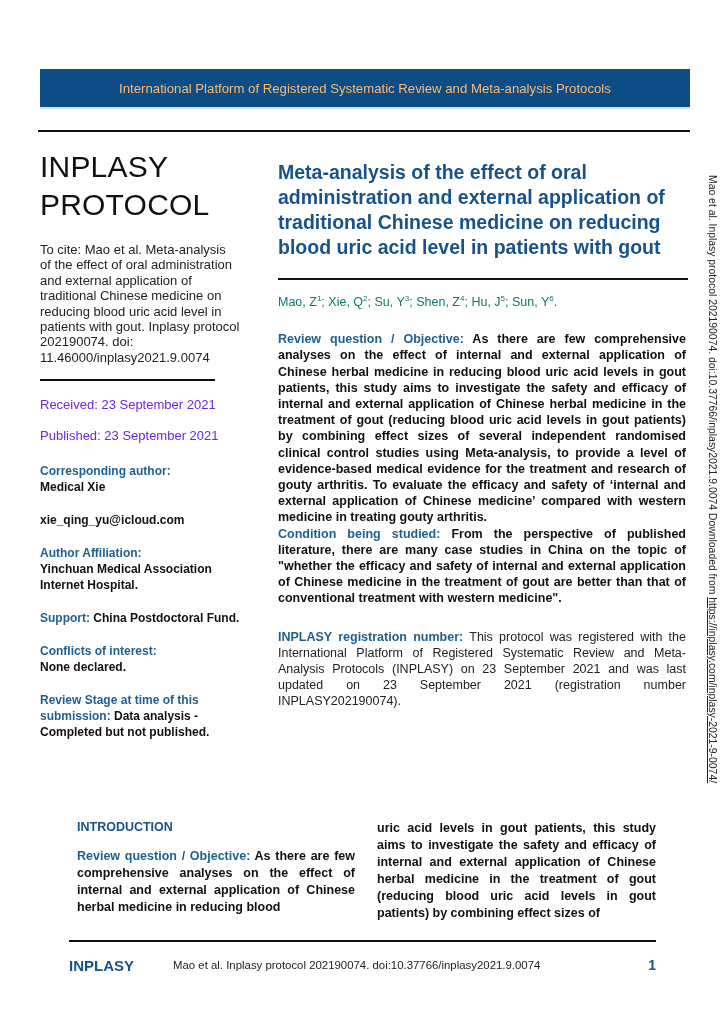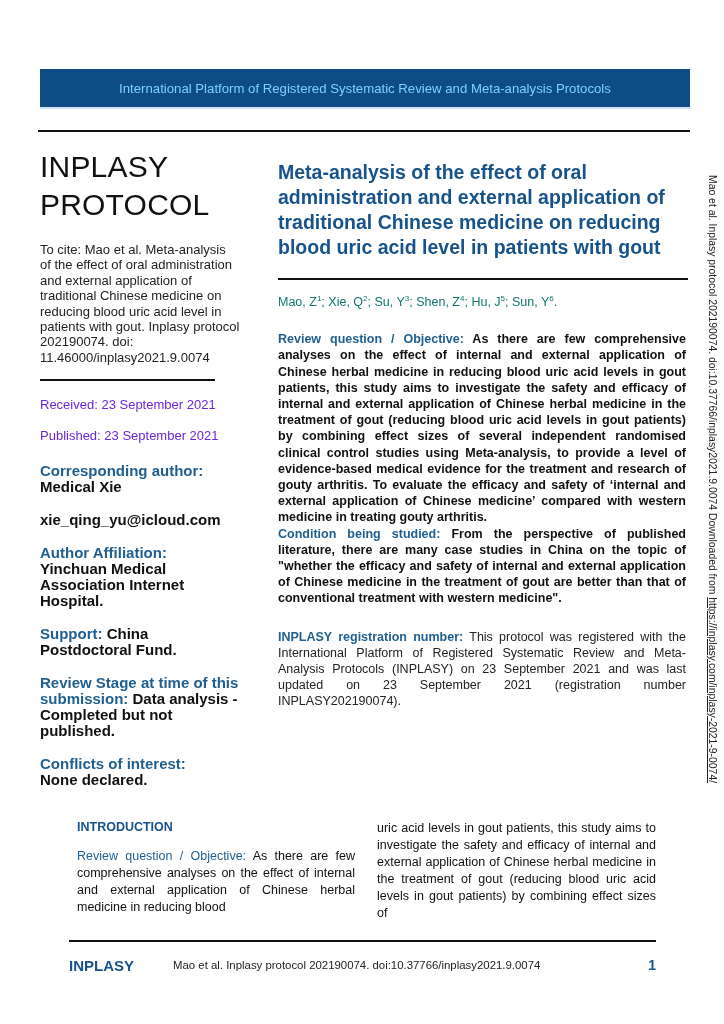--- a/index.html
+++ b/index.html
@@ -2,34 +2,34 @@
 <html><head>
 <meta charset="utf-8">
 <style>
   html, body { margin: 0; padding: 0; background: #ffffff; }
   body {
     width: 724px; height: 1024px; position: relative; overflow: hidden;
     font-family: "Liberation Sans", sans-serif; color: #111;
   }
   .banner {
     position: absolute; left: 40px; top: 69px; width: 650px; height: 38px;
-    background: #0d4c84; color: #7dd3fc; font-size: 13.2px;
+    background: #0d4c84; color: #fdba74; font-size: 13.2px;
     display: flex; align-items: center; justify-content: center;
     border-bottom: 2px solid #cfe2f3;
   }
   .rule-top { position: absolute; left: 38px; top: 130px; width: 652px; height: 2px; background: #111; }
 
   
   .left { position: absolute; left: 40px; top: 148px; width: 200px; }
   .proto-title { font-size: 30px; line-height: 38px; color: #111; margin: 0; font-weight: normal; letter-spacing: 0.2px; }
   .cite { font-size: 13px; line-height: 15.4px; margin-top: 18px; color: #222; }
   .rule-left { width: 175px; height: 2px; background: #111; margin-top: 14px; }
   .dates { margin-top: 16px; font-size: 13px; color: #6d28d9; }
   .dates div { margin-bottom: 16px; }
-  .meta { margin-top: 20px; font-size: 15px; line-height: 16px; font-weight: bold; }
+  .meta { margin-top: 20px; font-size: 12px; line-height: 16px; font-weight: bold; }
   .meta .blk { margin-bottom: 17px; }
   .lbl { color: #1f5f8f; }
 
   
   .right { position: absolute; left: 278px; top: 160px; width: 408px; }
   .title {
     font-size: 19.5px; line-height: 25px; font-weight: bold; color: #17538a; margin: 0;
   }
   .rule-title { width: 410px; height: 2px; background: #111; margin-top: 18px; }
   .authors { font-size: 12.5px; margin-top: 14px; color: #0f766e; }
@@ -40,21 +40,21 @@
   }
   .reg {
     margin-top: 22px; font-size: 12.5px; line-height: 16px; text-align: justify; color: #222;
   }
   .reg .lbl { font-weight: bold; }
 
   
   .intro-l { position: absolute; left: 77px; top: 820px; width: 278px; }
   .intro-r { position: absolute; left: 377px; top: 820px; width: 279px; }
   .intro-head { font-size: 12.5px; font-weight: bold; color: #17538a; margin-bottom: 14px; }
-  .intro-text { font-size: 12.5px; line-height: 17px; font-weight: normal; text-align: justify; }
+  .intro-text { font-size: 12.5px; line-height: 17px; font-weight: bold; text-align: justify; }
 
   .rule-foot { position: absolute; left: 69px; top: 940px; width: 587px; height: 2px; background: #111; }
   .footer { position: absolute; left: 69px; top: 954px; width: 587px; height: 22px; display: flex; align-items: center; }
   .foot-brand { font-size: 15px; font-weight: bold; color: #17538a; width: 104px; }
   .foot-cite { font-size: 11.4px; color: #222; flex: 1; }
   .foot-page { font-size: 14px; font-weight: bold; color: #17538a; }
 
   .side {
     position: absolute; left: 718px; top: 175px;
     transform-origin: 0 0; transform: rotate(90deg);
@@ -88,25 +88,25 @@
     </div>
     <div class="blk">xie_qing_yu@icloud.com</div>
     <div class="blk">
       <span class="lbl">Author Affiliation:</span><br>
       <span>Yinchuan Medical Association Internet Hospital.</span>
     </div>
     <div class="blk">
       <span class="lbl">Support:</span><span> China Postdoctoral Fund.</span>
     </div>
     <div class="blk">
-      <span class="lbl">Review Stage at time of this submission:</span><span> Data analysis - Completed but not published.</span>
+      <span class="lbl">Conflicts of interest:</span><br>
+      <span>None declared.</span>
     </div>
     <div class="blk">
-      <span class="lbl">Conflicts of interest:</span><br>
-      <span>None declared.</span>
+      <span class="lbl">Review Stage at time of this submission:</span><span> Data analysis - Completed but not published.</span>
     </div>
   </div>
 </div>
 
 <div class="right">
   <h2 class="title">Meta-analysis of the effect of oral administration and external application of traditional Chinese medicine on reducing blood uric acid level in patients with gout</h2>
   <div class="rule-title"></div>
   <div class="authors">
     <span>Mao, Z</span><sup>1</sup>;
     <span>Xie, Q</span><sup>2</sup>;

